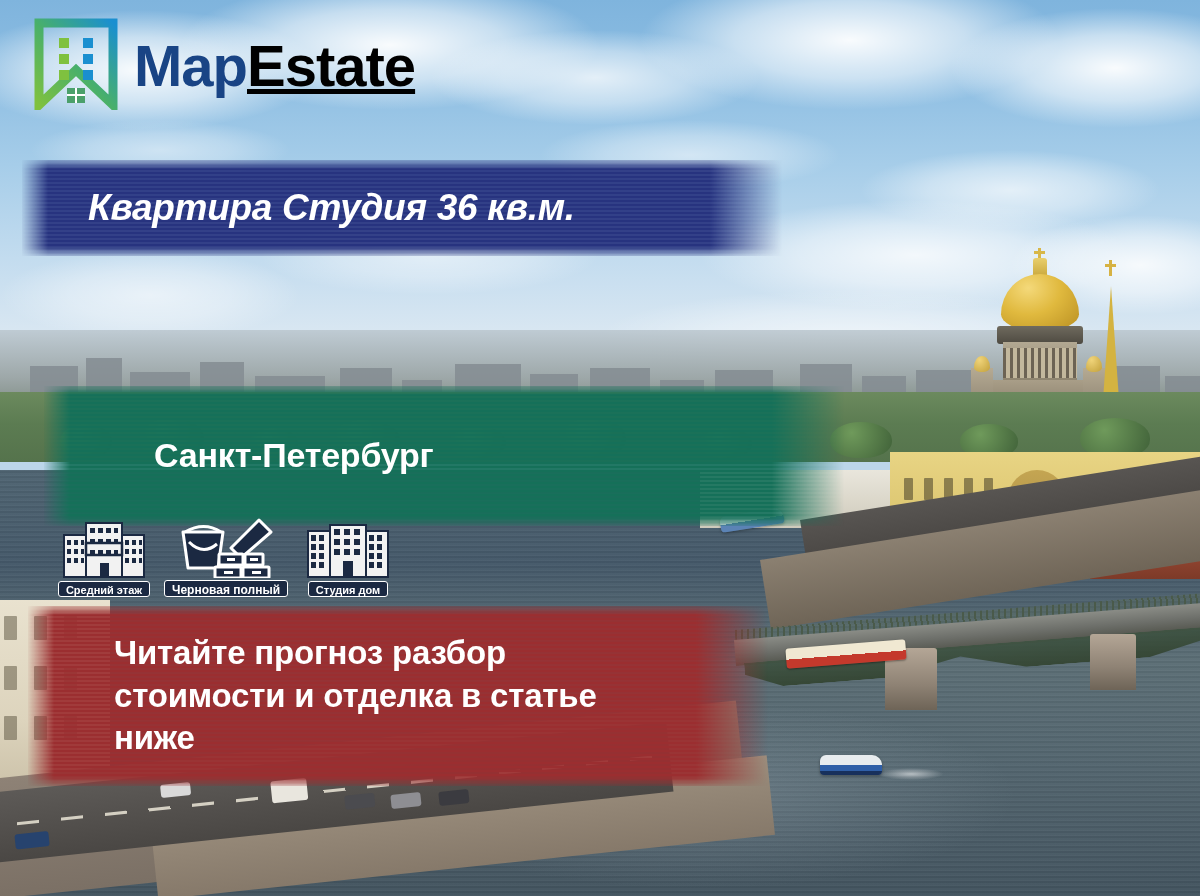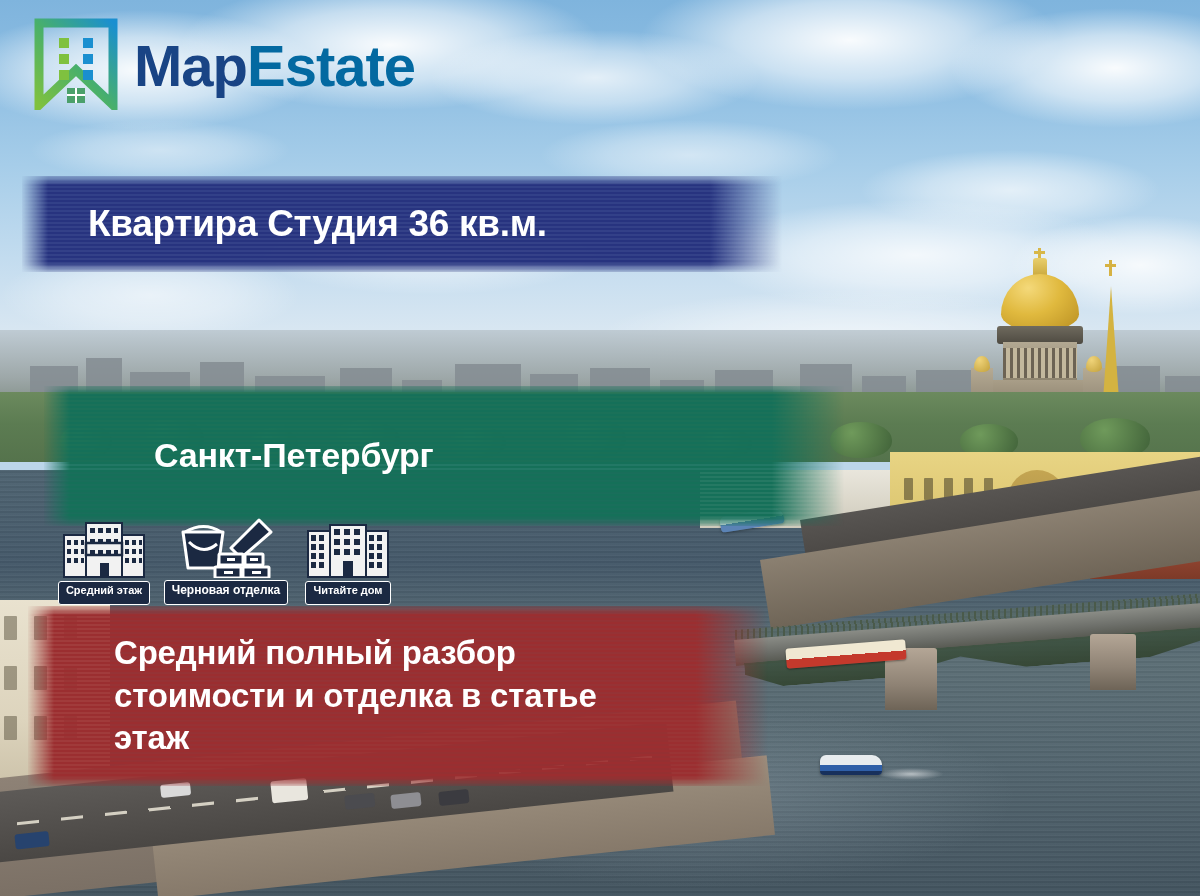--- a/index.html
+++ b/index.html
@@ -223,21 +223,21 @@
   
 
   
   .logo-row { position:absolute; left: 34px; top: 18px; display:flex; align-items:center; gap: 16px; }
   .logo-mark { width: 84px; height: 92px; position:relative; }
   .logo-text-wrap { padding-top: 4px; }
   .logo-title {
     font-size: 58px; font-weight: 700; letter-spacing: -1px; line-height: .95;
     color: #194485;
   }
-  .logo-title .bold2 { color:#0369a1; }
+  .logo-title .bold2 { color:#000000;text-decoration:underline; }
   .logo-sub {
     font-size: 16.5px; font-weight: 700; letter-spacing: 1.0px;
     color: #2b7fd4; margin-top: 6px;
   }
 
   
   .banner { position:absolute; display:flex; flex-direction:column; justify-content:center; }
   .brush {
     position:absolute; inset:0;
     -webkit-mask-image:
@@ -247,21 +247,21 @@
     -webkit-mask-composite: source-in;
     mask-image:
       repeating-linear-gradient(180deg, #000 0 2px, rgba(0,0,0,.92) 2px 4px),
       linear-gradient(90deg, rgba(0,0,0,.05) 0px, #000 26px, #000 calc(100% - 72px), rgba(0,0,0,.25) calc(100% - 18px), rgba(0,0,0,0) 100%),
       linear-gradient(180deg, rgba(0,0,0,.3) 0, #000 9px, #000 calc(100% - 9px), rgba(0,0,0,.25) 100%);
     mask-composite: intersect;
   }
   .banner-text { position:relative; z-index:2; }
 
   
-  #banner-title { left: 22px; top: 176px; width: 760px; height: 96px; }
+  #banner-title { left: 22px; top: 160px; width: 760px; height: 96px; font-style: italic; }
   #banner-title .brush { background: #27337f; }
   #banner-title .banner-text {
     color:#fff; font-size: 37px; font-weight: 700; padding-left: 66px; letter-spacing: -0.3px;
   }
 
   
   #banner-date { left: 22px; top: 268px; width: 760px; height: 92px; }
   #banner-date .brush { background: #f4f5f6; }
   #banner-date .banner-text {
     color:#1d4484; font-size: 34px; font-weight: 700; padding-left: 126px; letter-spacing: -0.3px;
@@ -282,21 +282,21 @@
     color:#fff; font-size: 33px; font-weight: 700; padding-left: 86px; line-height: 1.30;
     letter-spacing: -0.2px;
   }
 
   
   .features { position:absolute; left: 56px; top: 516px; display:flex; align-items:flex-end; gap: 14px; z-index: 3;}
   .feature { position:relative; width: 96px; display:flex; flex-direction:column; align-items:center; }
   .feature .glyph { height: 62px; display:flex; align-items:flex-end; justify-content:center; }
   .feat-label {
     margin-top: 2px; background:#1b2942; color:#fff; font-size: 11px; font-weight:700;
-    padding: 3px 7px 8px; border-radius: 3px; white-space: nowrap;
+    padding: 3px 7px 0; border-radius: 3px; white-space: nowrap;
     border: 1.5px solid #fff; line-height: 1;
   }
   .feature.wide { width: 120px; }
   .feature.wide .feat-label { font-size: 12px; }
 </style>
 </head>
 <body>
 
 <div class="poster">
 
@@ -548,21 +548,21 @@
             <rect x="68" y="51" width="26" height="11" rx="1"></rect>
           </g>
           <g fill="#ffffff">
             <rect x="52" y="42" width="8" height="3"></rect>
             <rect x="75" y="42" width="8" height="3"></rect>
             <rect x="49" y="55" width="9" height="3"></rect>
             <rect x="77" y="55" width="9" height="3"></rect>
           </g>
         </svg>
       </div>
-      <div class="feat-label">Черновая отделка</div>
+      <div class="feat-label">Черновая полный</div>
     </div>
 
     <div class="feature">
       <div class="glyph">
         <svg width="88" height="60" viewBox="0 0 88 60" aria-hidden="true">
           <g stroke="#1b2942" stroke-width="2" fill="#f2f2f2">
             <rect x="4" y="12" width="22" height="46"></rect>
             <rect x="62" y="12" width="22" height="46"></rect>
             <rect x="26" y="6" width="36" height="52"></rect>
           </g>
@@ -589,26 +589,26 @@
             <rect x="30" y="20" width="6" height="6"></rect>
               <rect x="40" y="20" width="6" height="6"></rect>
               <rect x="50" y="20" width="6" height="6"></rect>
             <rect x="30" y="30" width="6" height="6"></rect>
               <rect x="40" y="30" width="6" height="6"></rect>
               <rect x="50" y="30" width="6" height="6"></rect>
             <rect x="39" y="42" width="10" height="16"></rect>
           </g>
         </svg>
       </div>
-      <div class="feat-label">Читайте дом</div>
+      <div class="feat-label">Студия дом</div>
     </div>
   </div>
 
   <div class="banner" id="banner-cta">
     <div class="brush"></div>
     <div class="banner-text">
-      <div>Средний полный разбор</div>
+      <div>Читайте прогноз разбор</div>
       <div>стоимости и отделка в статье</div>
-      <div>этаж</div>
+      <div>ниже</div>
     </div>
   </div>
 
 </div>
 
 </body></html>

